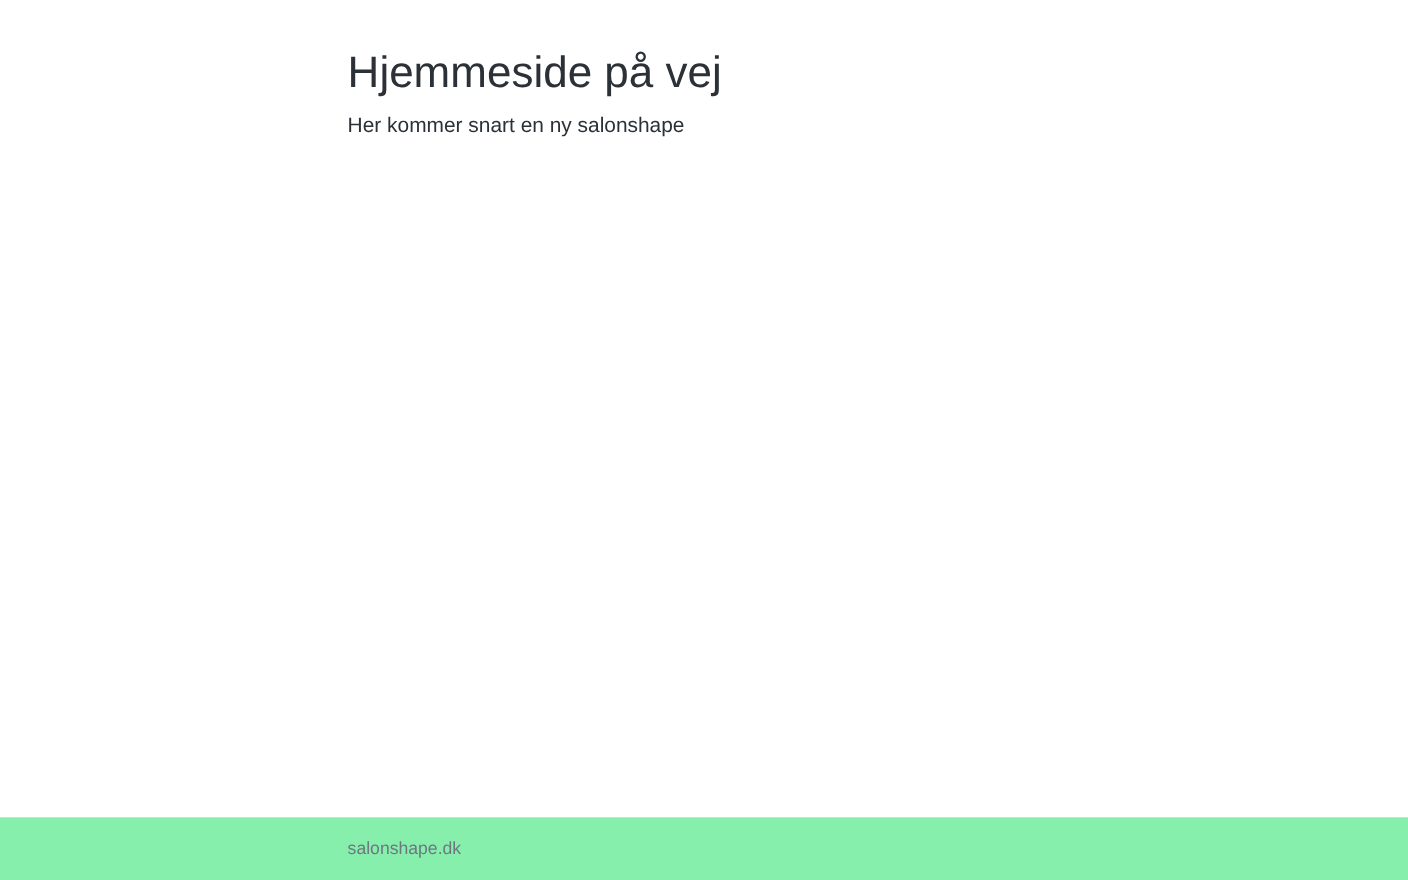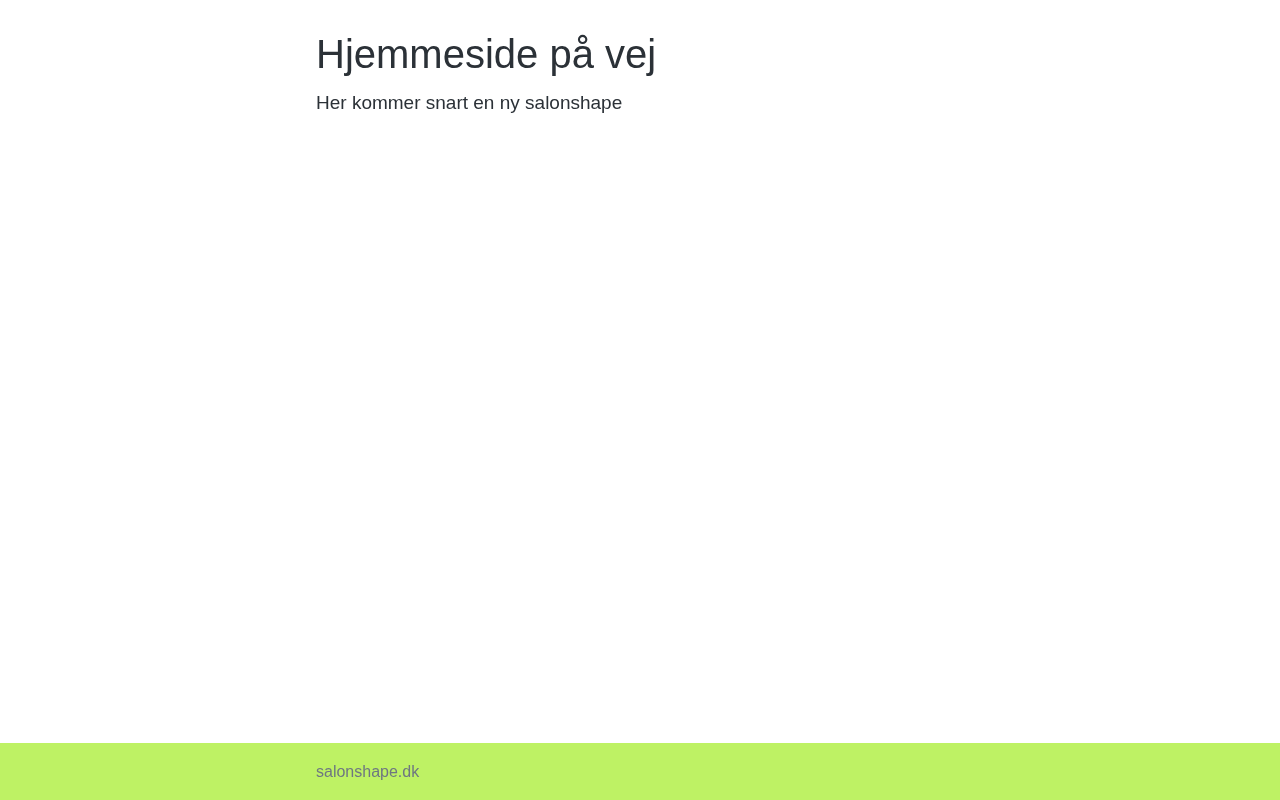--- a/index.html
+++ b/index.html
@@ -18,21 +18,21 @@
     overflow: hidden;
   }
 
   .container {
     width: 648px;
     margin: 0 auto;
   }
 
   main {
     flex: 1 1 auto;
-    padding-top: 30px;
+    padding-top: 42px;
   }
 
   h1.page-title {
     font-size: 40px;
     line-height: 1.2;
     font-weight: 400;
     color: #2b3137;
     letter-spacing: 0;
   }
 
@@ -40,21 +40,21 @@
     margin-top: 12px;
     font-size: 19px;
     line-height: 1.4;
     font-weight: 400;
     color: #2b3137;
   }
 
   footer {
     flex: 0 0 auto;
     height: 57px;
-    background: #bef264;
+    background: #86efac;
     display: flex;
     align-items: center;
   }
 
   .footer-domain {
     font-size: 16px;
     font-weight: 400;
     color: #6e7781;
   }
 </style>

